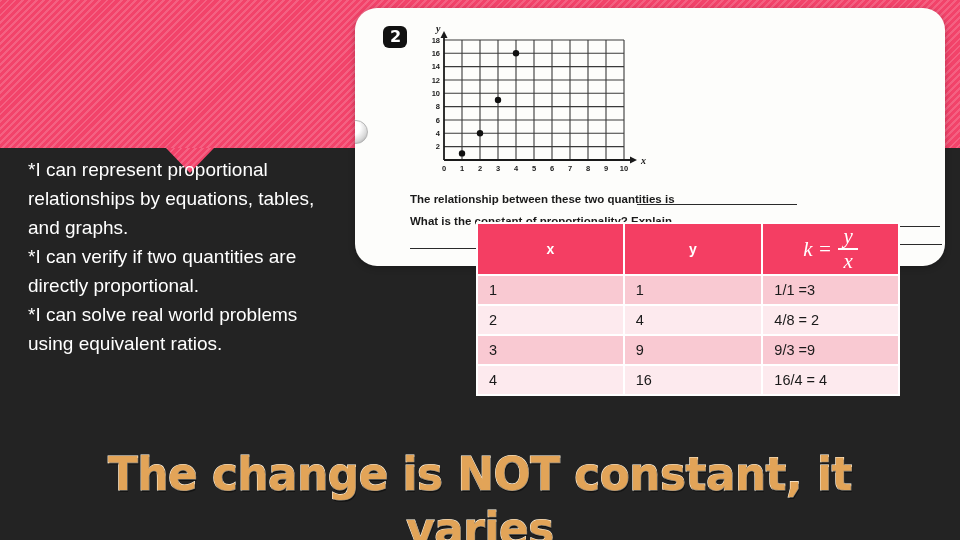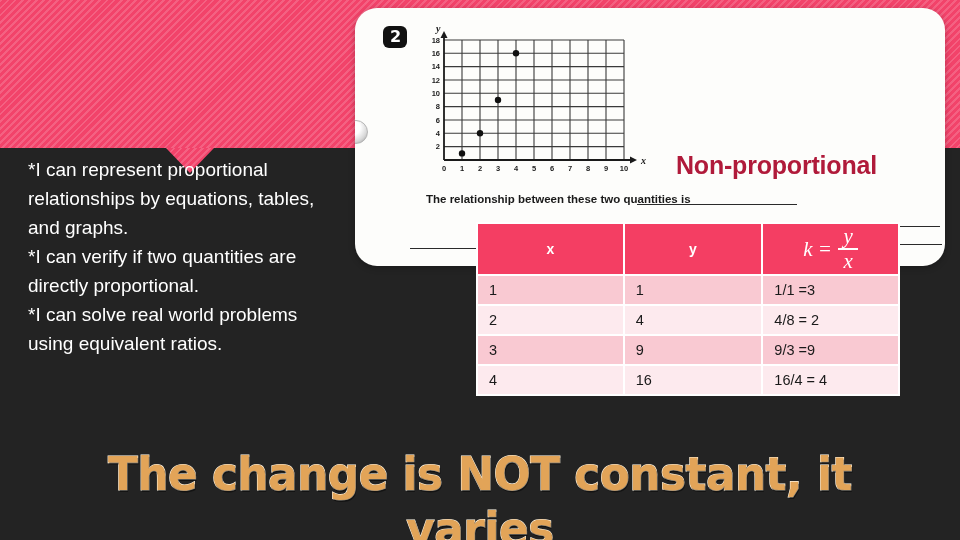--- a/index.html
+++ b/index.html
@@ -294,33 +294,33 @@
           <text x="178" y="149">8</text>
           <text x="196" y="149">9</text>
           <text x="214" y="149">10</text>
         </g>
 
         <text x="26" y="10" font-family="Liberation Serif, serif" font-style="italic" font-size="10" font-weight="bold" fill="#1a1a1a">y</text>
         <text x="231" y="142" font-family="Liberation Serif, serif" font-style="italic" font-size="10" font-weight="bold" fill="#1a1a1a">x</text>
       </svg>
     </div>
 
-    <div class="ws-line" style="left:55px; top:185px;margin-left:16px;">The relationship between these two quantities is</div>
+    <div class="ws-line" style="left:55px; top:185px;">The relationship between these two quantities is</div>
     <div class="ws-rule" style="left:282px; top:196px; width:160px;"></div>
+    <div class="ws-line" style="left:55px; top:207px;">What is the constant of proportionality? Explain.</div>
     <div class="ws-rule" style="left:290px; top:218px; width:295px;"></div>
     <div class="ws-rule" style="left:55px; top:240px; width:72px;"></div>
     <div class="ws-rule" style="left:545px; top:236px; width:42px;"></div>
 
   </div>
 
   <div id="objectives">*I can represent proportional relationships by equations, tables, and graphs.
 *I can verify if two quantities are directly proportional.
 *I can solve real world problems using equivalent ratios.</div>
 
-  <div id="nonprop-title">Non-proportional</div>
 
   <table id="ratio-table">
     <thead>
       <tr>
         <th style="width:144px;">x</th>
         <th style="width:136px;">y</th>
         <th style="width:134px;">
           <span class="kfrac">
             <span>k =</span>
             <span class="num-den">

